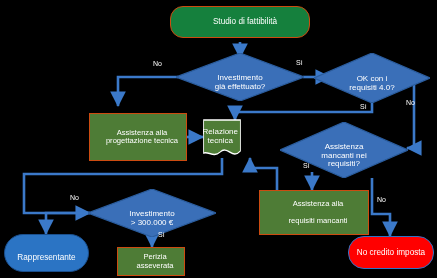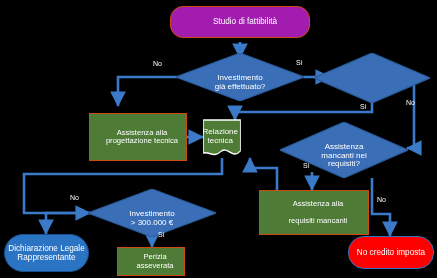--- a/index.html
+++ b/index.html
@@ -22,21 +22,21 @@
     display:flex;align-items:center;justify-content:center;
     text-align:center;
     color:#ffffff;
     line-height:1.12;
     z-index:5;
   }
   .node .txt{display:block;padding:0 3px;}
 
   
   .term-green{
-    background:#a21caf;
+    background:#15803d;
     border:1.4px solid #cc4b10;
     border-radius:13px;
     font-size:8.2px;
     padding-left:10px;
   }
   
   .term-blue{
     background:#2b74c4;
     border:1.6px solid #1b4f8c;
     border-radius:22px;
@@ -134,20 +134,24 @@
     <span class="txt">
       <span>Investimento</span><br>
       <span>già effettuato?</span>
     </span>
   </div>
 
   <div class="node decision" style="left:314px;top:53px;width:116px;height:50px;">
     <svg class="dshape" viewBox="0 0 116 50" preserveAspectRatio="none">
       <polygon points="58,0 116,25 58,50 0,25" fill="#3a6fb8" stroke="#2b5d9e" stroke-width="1.2"></polygon>
     </svg>
+    <span class="txt">
+      <span>OK con i</span><br>
+      <span>requisiti 4.0?</span>
+    </span>
   </div>
 
   <div class="node proc-green" style="left:89px;top:113px;width:98px;height:48px;">
     <span class="txt">
       <span>Assistenza alla</span><br>
       <span>progettazione tecnica</span><br>
     </span>
   </div>
 
   <div class="node doc" style="left:203px;top:119px;width:38px;height:40px;justify-content:flex-end;">
@@ -184,21 +188,21 @@
   <div class="node proc-green" style="left:259px;top:190px;width:110px;height:45px;">
     <span class="txt">
       <span>Assistenza alla</span><br>
       <br>
       <span>requisiti mancanti</span>
     </span>
   </div>
 
   <div class="node term-blue" style="left:4px;top:234px;width:85px;height:38px;">
     <span class="txt">
-      <span>Dichiarazione Legale</span><br>
+      <br>
       <span>Rappresentante</span>
     </span>
   </div>
 
   <div class="node proc-green" style="left:117px;top:247px;width:68px;height:29px;">
     <span class="txt">
       <span>Perizia</span><br>
       <span>asseverata</span>
     </span>
   </div>

